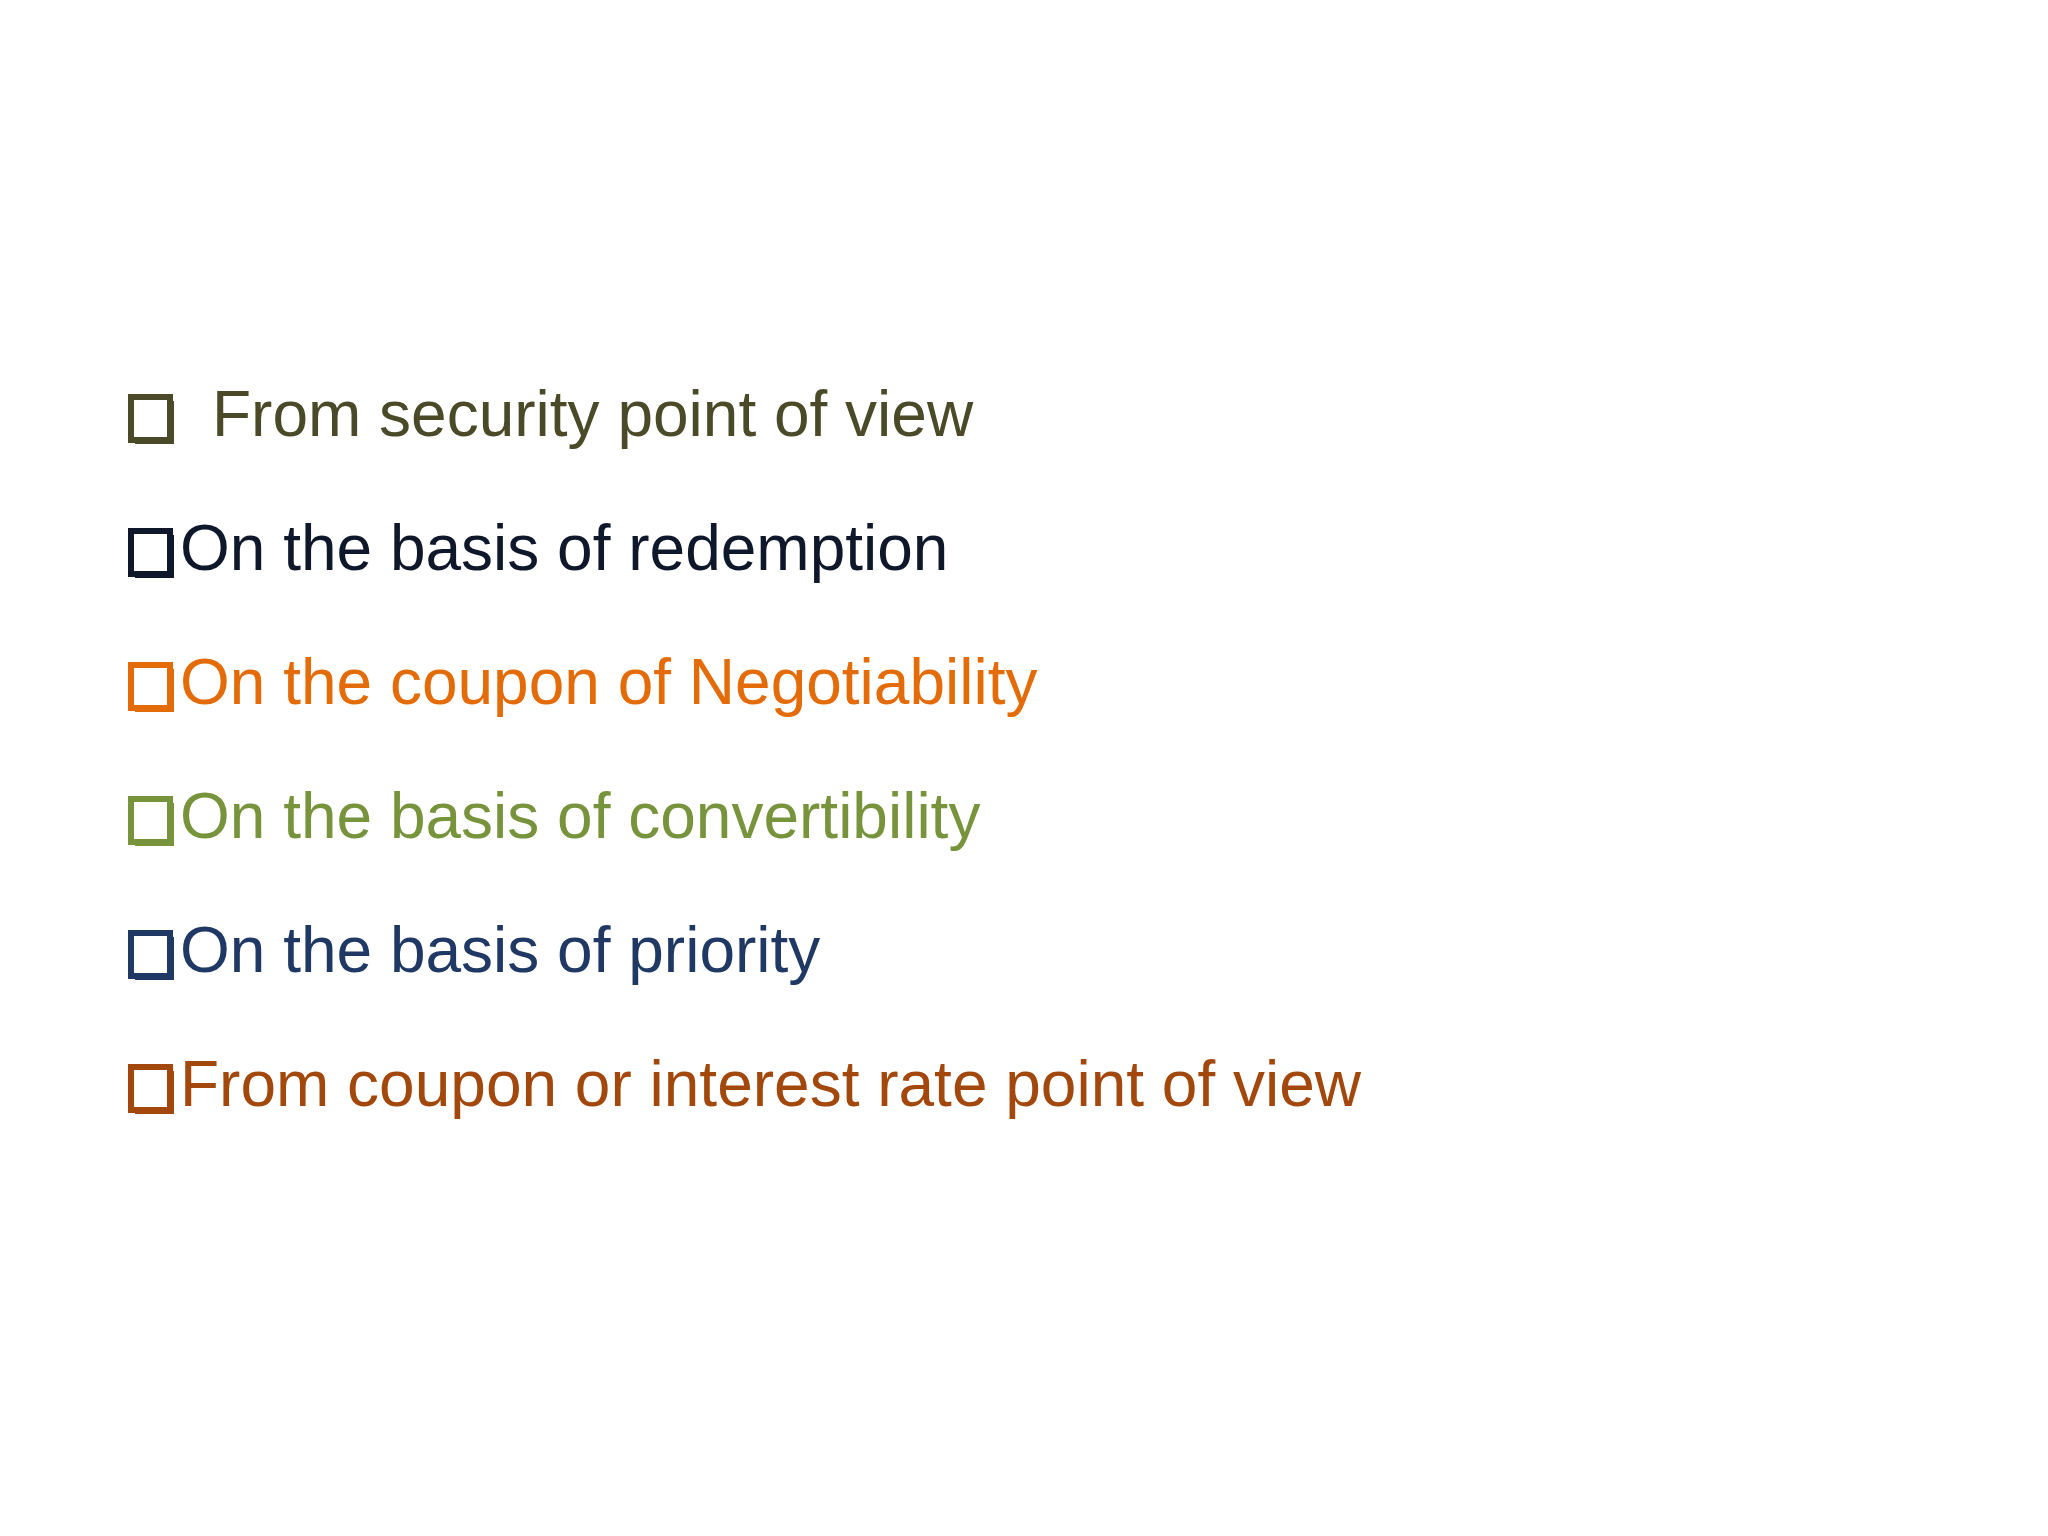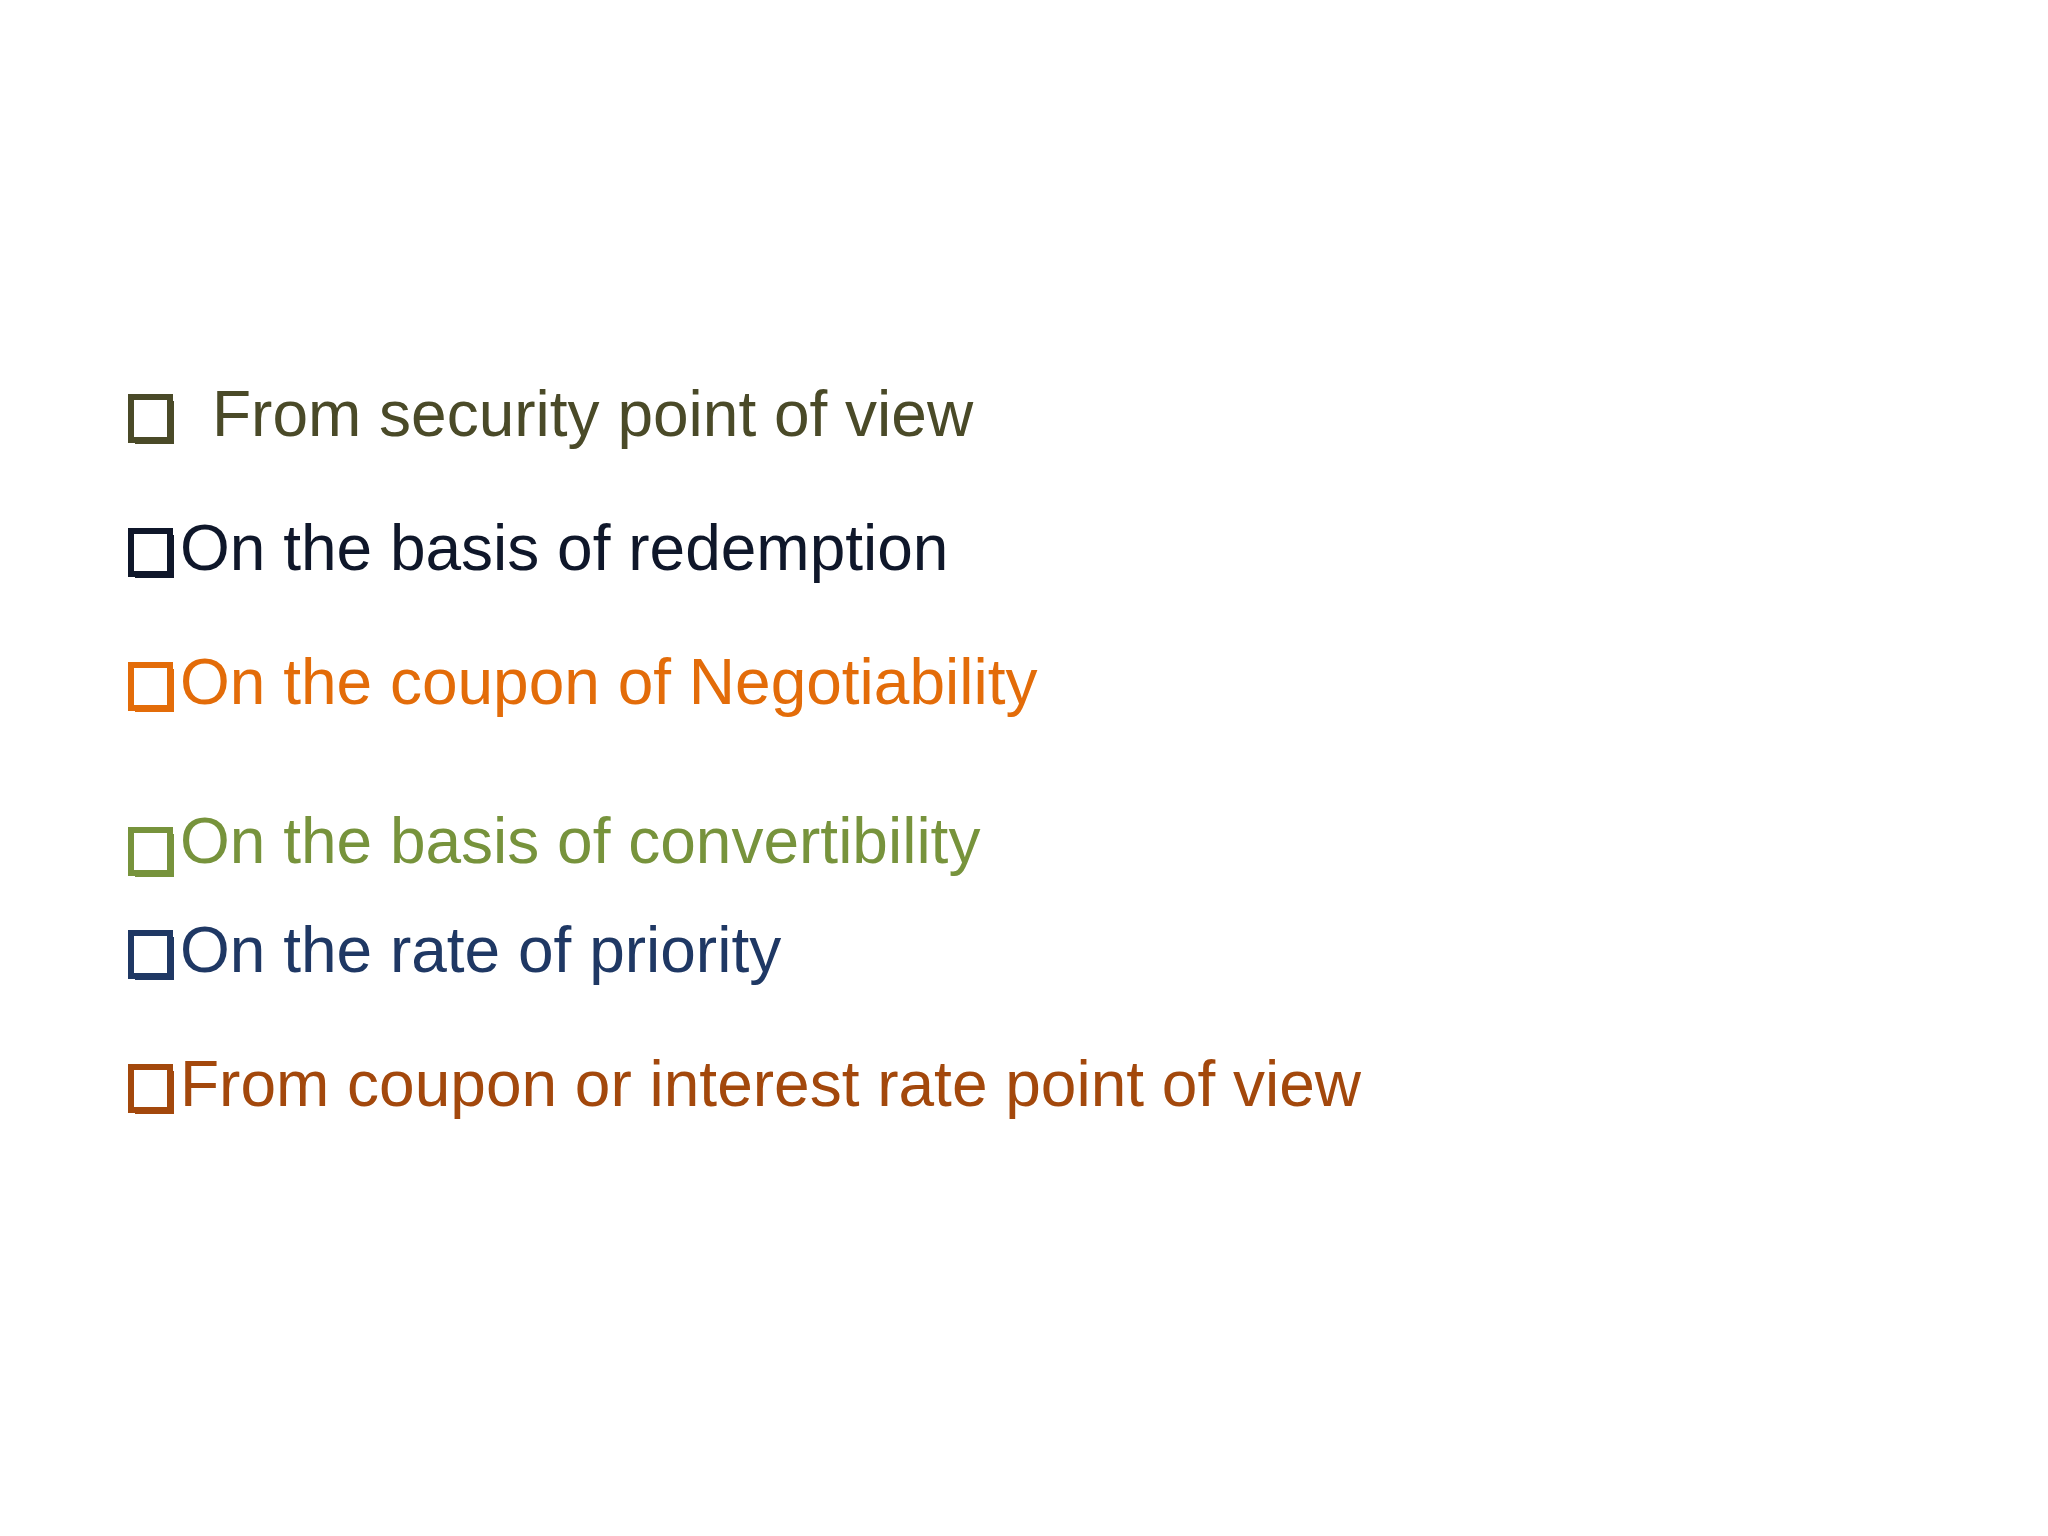--- a/index.html
+++ b/index.html
@@ -115,34 +115,34 @@
     </div>
 
     <div class="bullet-row" style="color: rgb(227, 108, 9);">
       <span class="bullet-marker">
         <span class="sq-shadow"></span>
           <span class="sq-box"></span>
       </span>
       <span class="bullet-text">On the coupon of Negotiability</span>
     </div>
 
-    <div class="bullet-row" style="color: rgb(119, 147, 60); align-items: center;">
+    <div class="bullet-row" style="color: rgb(119, 147, 60);">
       <span class="bullet-marker">
         <span class="sq-shadow"></span>
           <span class="sq-box"></span>
       </span>
       <span class="bullet-text">On the basis of convertibility</span>
     </div>
 
     <div class="bullet-row" style="color: rgb(31, 56, 100);">
       <span class="bullet-marker">
         <span class="sq-shadow"></span>
           <span class="sq-box"></span>
       </span>
-      <span class="bullet-text">On the rate of priority</span>
+      <span class="bullet-text">On the basis of priority</span>
     </div>
 
     <div class="bullet-row" style="color: rgb(163, 72, 12); text-align: right;">
       <span class="bullet-marker">
         <span class="sq-shadow"></span>
           <span class="sq-box"></span>
       </span>
       <span class="bullet-text">From coupon or interest rate point of view</span>
     </div>
 

